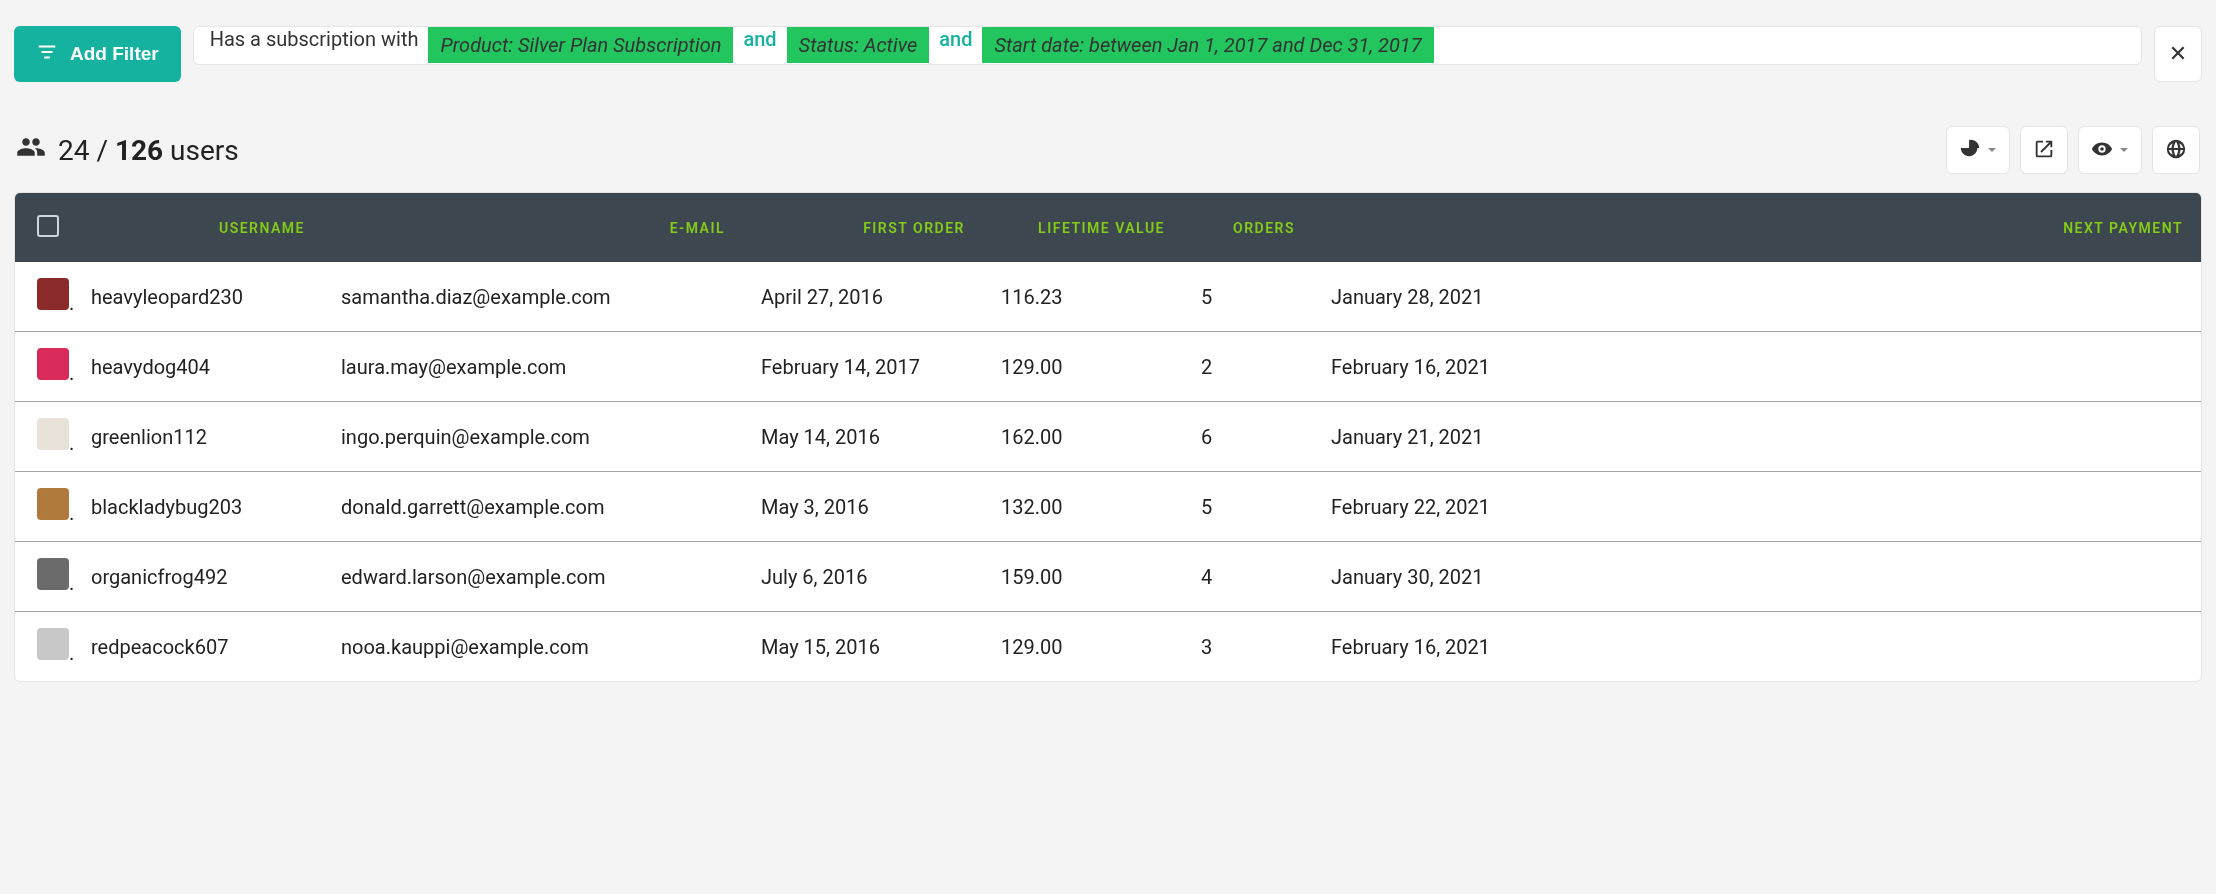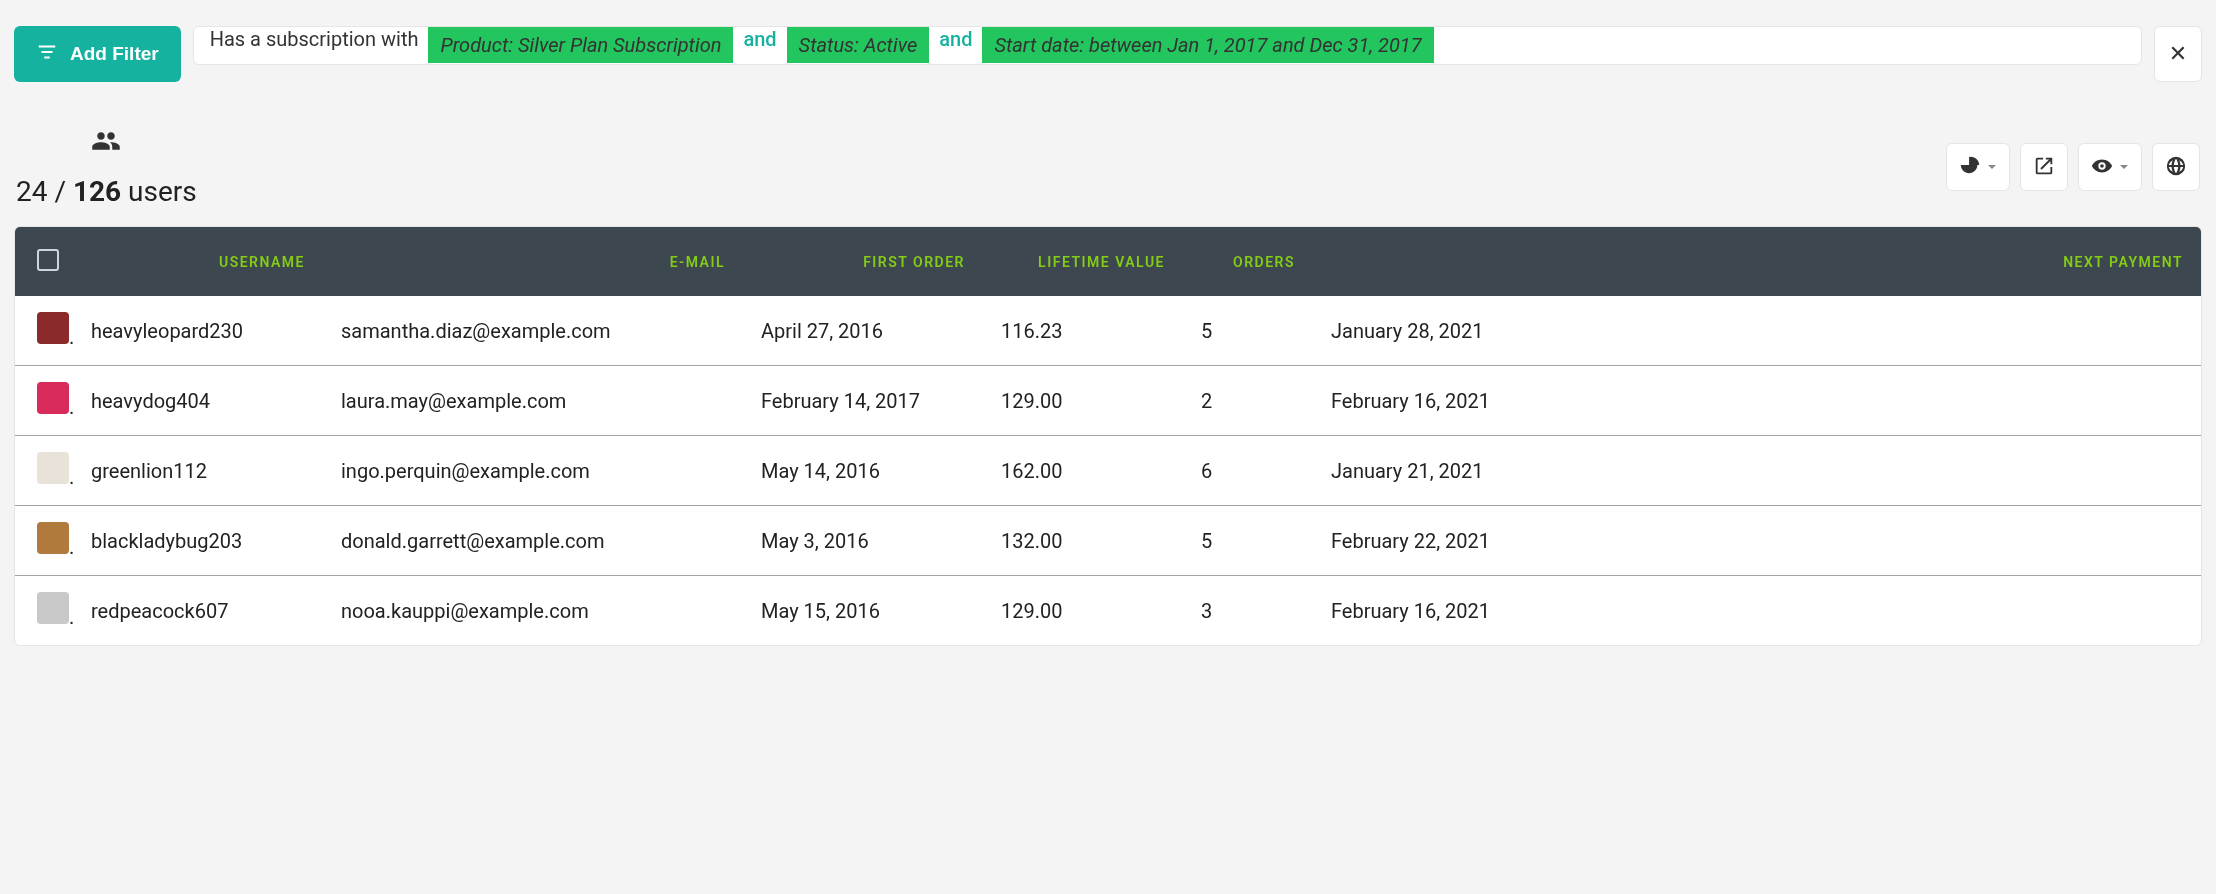--- a/index.html
+++ b/index.html
@@ -82,21 +82,20 @@
     margin-top: 44px;
     margin-bottom: 18px;
     padding: 0 2px;
   }
   .summary-left {
     display: flex;
     align-items: center;
     gap: 12px;
     font-size: 28px;
     color: #222;
-    flex-direction: column;
   }
   .summary-left svg { width: 30px; height: 30px; fill: #333; }
   .summary-left .shown { font-weight: 400; }
   .summary-left .total { font-weight: 700; }
   .summary-left .users-word { font-weight: 400; }
   .summary-right {
     display: flex;
     gap: 10px;
   }
   .icon-btn {
@@ -315,20 +314,29 @@
           <tr>
             <td class="avatar-cell"><span class="avatar" style="background: rgb(176, 122, 60);"></span></td>
             <td>blackladybug203</td>
             <td>donald.garrett@example.com</td>
             <td>May 3, 2016</td>
             <td>132.00</td>
             <td>5</td>
             <td>February 22, 2021</td>
           </tr>
           <tr>
+            <td class="avatar-cell"><span class="avatar" style="background: rgb(107, 107, 107);"></span></td>
+            <td>organicfrog492</td>
+            <td>edward.larson@example.com</td>
+            <td>July 6, 2016</td>
+            <td>159.00</td>
+            <td>4</td>
+            <td>January 30, 2021</td>
+          </tr>
+          <tr>
             <td class="avatar-cell"><span class="avatar" style="background: rgb(200, 200, 200);"></span></td>
             <td>redpeacock607</td>
             <td>nooa.kauppi@example.com</td>
             <td>May 15, 2016</td>
             <td>129.00</td>
             <td>3</td>
             <td>February 16, 2021</td>
           </tr>
         </tbody>
     </table>

